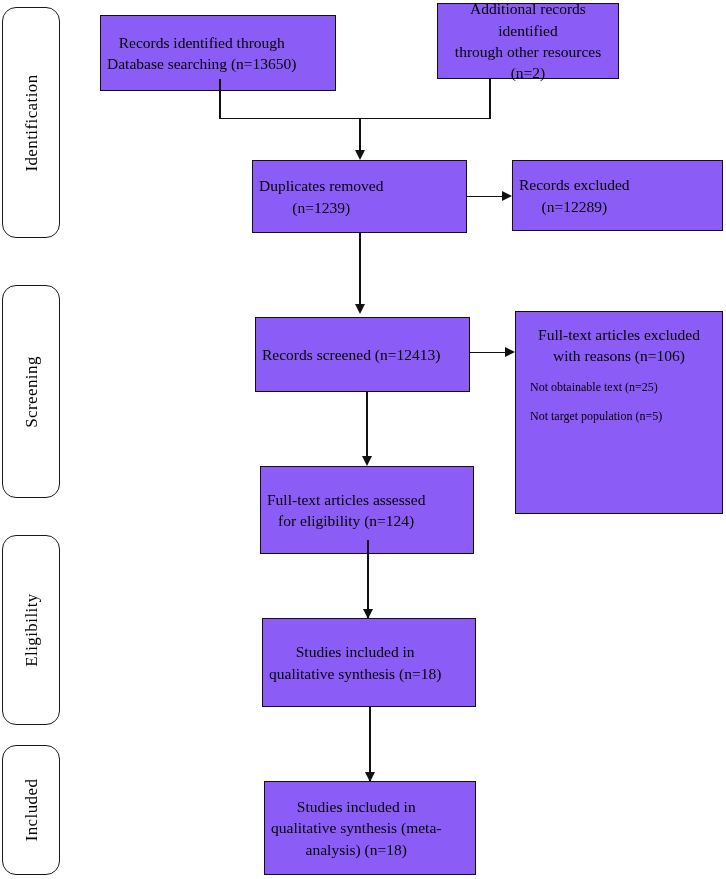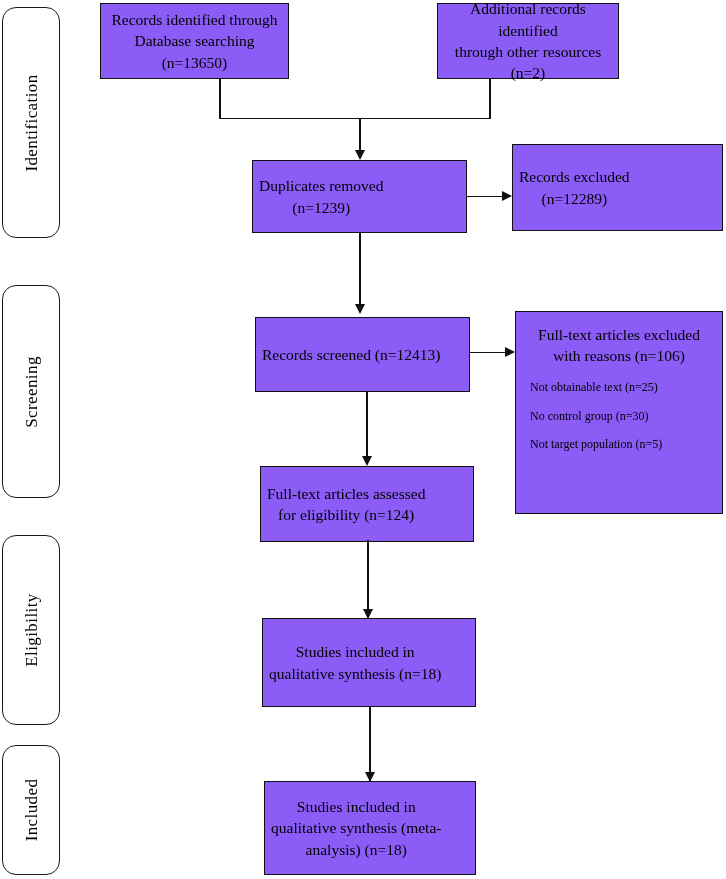--- a/index.html
+++ b/index.html
@@ -113,71 +113,70 @@
   </div>
 
   <div class="stage" style="left:2px; top:535px; width:58px; height:190px;">
     <span class="stage-label">Eligibility</span>
   </div>
 
   <div class="stage" style="left:2px; top:745px; width:58px; height:130px;">
     <span class="stage-label">Included</span>
   </div>
 
-  <div class="node" style="left:100px; top:3px; width:189px; height:76px;">
+  <div class="node" style="left:100px; top:15px; width:236px; height:76px;">
     <span class="node-text">Records identified through
 Database searching (n=13650)</span>
   </div>
 
   <div class="node" style="left:437px; top:3px; width:182px; height:76px;">
     <span class="node-text">Additional records identified
 through other resources (n=2)</span>
   </div>
 
   <div class="conn v" style="left:219px; top:79px; height:40px;"></div>
   <div class="conn v" style="left:489px; top:79px; height:40px;"></div>
   <div class="conn h" style="left:219px; top:117.5px; width:271px;"></div>
   <div class="conn v" style="left:359px; top:117.5px; height:34px;"></div>
   <div class="arrowhead down" style="left:354.5px; top:150px;"></div>
 
   <div class="node" style="left:252px; top:160px; width:215px; height:73px;">
     <span class="node-text">Duplicates removed
 (n=1239)</span>
   </div>
 
-  <div class="node" style="left:512px; top:144px; width:211px; height:87px;">
+  <div class="node" style="left:512px; top:160px; width:211px; height:71px;">
     <span class="node-text">Records excluded
 (n=12289)</span>
   </div>
 
   <div class="conn h" style="left:467px; top:195.5px; width:36px;"></div>
   <div class="arrowhead right" style="left:502px; top:191px;"></div>
 
   <div class="conn v" style="left:359px; top:233px; height:72px;"></div>
   <div class="arrowhead down" style="left:354.5px; top:304px;"></div>
 
   <div class="node" style="left:255px; top:317px; width:215px; height:75px;">
     <span class="node-text">Records screened (n=12413)</span>
   </div>
 
   <div class="node reasons" style="left:515px; top:311px; width:208px; height:203px;">
     <span class="reasons-head">Full-text articles excluded
 with reasons (n=106)</span>
     <span class="reason-line">Not obtainable text (n=25)</span>
-    <span class="reason-line">No control group (n=30)</span>
     <span class="reason-line">Not target population (n=5)</span>
   </div>
 
   <div class="conn h" style="left:470px; top:351.5px; width:36px;"></div>
   <div class="arrowhead right" style="left:505px; top:347px;"></div>
 
   <div class="conn v" style="left:366px; top:392px; height:72px;"></div>
   <div class="arrowhead down" style="left:361.5px; top:456px;"></div>
 
-  <div class="node" style="left:260px; top:466px; width:214px; height:76px;">
+  <div class="node" style="left:260px; top:466px; width:214px; height:88px;">
     <span class="node-text">Full-text articles assessed
 for eligibility (n=124)</span>
   </div>
 
   <div class="conn v" style="left:367px; top:540px; height:78px;"></div>
   <div class="arrowhead down" style="left:362.5px; top:609px;"></div>
 
   <div class="node" style="left:262px; top:618px; width:214px; height:89px;">
     <span class="node-text">Studies included in
 qualitative synthesis (n=18)</span>

